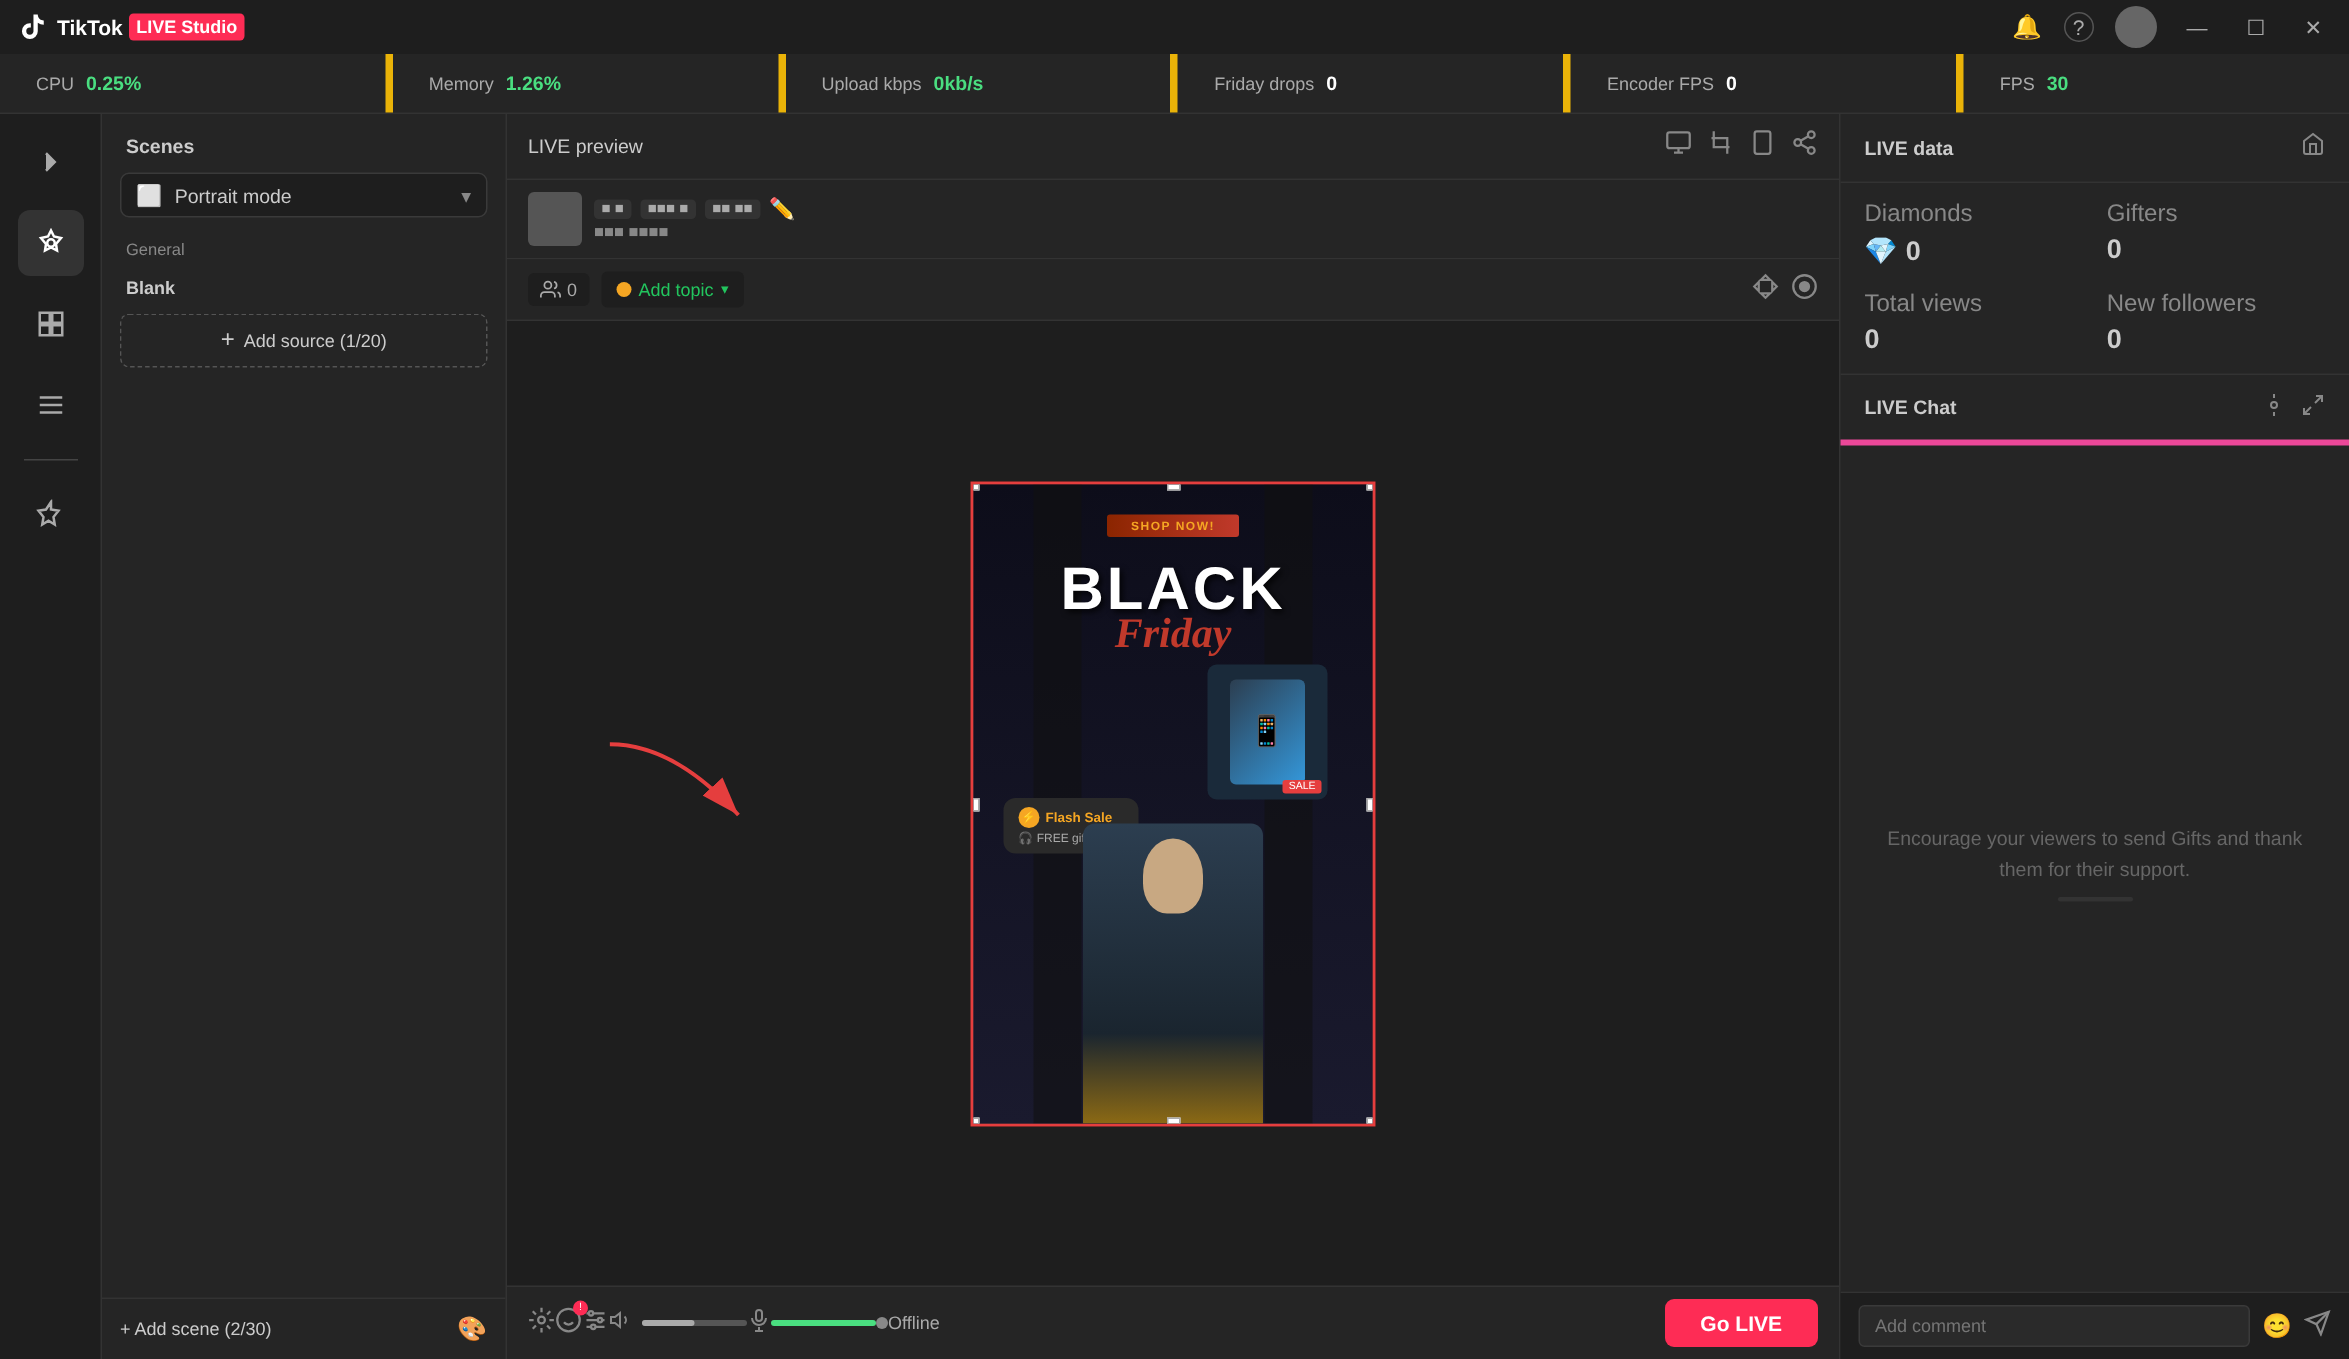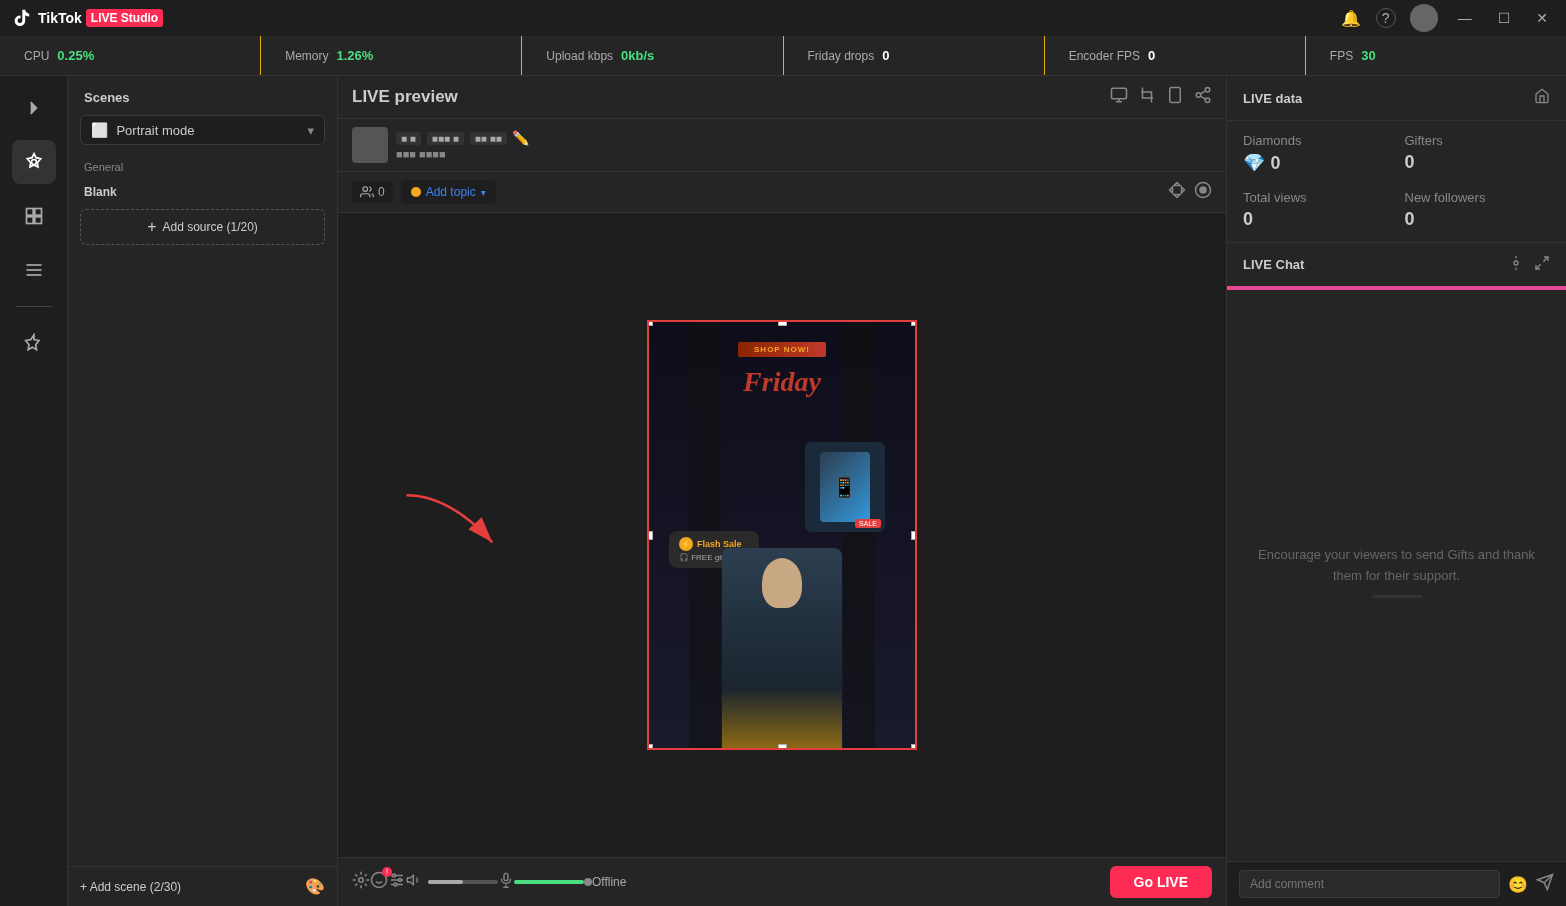--- a/index.html
+++ b/index.html
@@ -16,21 +16,21 @@
     #titlebar-right { display: flex; align-items: center; gap: 14px; }
     #titlebar-right .icon-btn { color: #aaa; font-size: 16px; cursor: pointer; background: none; border: none; }
     #user-avatar { width: 28px; height: 28px; border-radius: 50%; background: #555; overflow: hidden; display: flex; align-items: center; justify-content: center; }
     .win-btn { background: none; border: none; color: #aaa; font-size: 14px; cursor: pointer; padding: 2px 6px; }
 
     
     #statsbar {
       display: flex; align-items: center; background: #252525; height: 40px; border-bottom: 1px solid #333;
     }
     .stat-item {
-      display: flex; align-items: center; gap: 8px; padding: 0 24px; border-right: 1px solid #eab308; height: 100%;
+      display: flex; align-items: center; gap: 8px; padding: 0 24px; border-right: 5px solid #eab308; height: 100%;
       flex: 1;
     }
     .stat-label { color: #aaa; font-size: 12px; }
     .stat-value { color: #4ade80; font-size: 13px; font-weight: bold; }
 
     
     #main { display: flex; height: calc(906px - 76px); }
 
     
     #icon-sidebar {
@@ -74,37 +74,37 @@
     #scene-palette-btn { margin-left: auto; background: none; border: none; color: #888; cursor: pointer; font-size: 16px; }
 
     
     #preview-panel {
       flex: 1; background: #1e1e1e; display: flex; flex-direction: column;
     }
     #preview-header {
       display: flex; align-items: center; justify-content: space-between;
       padding: 10px 14px; border-bottom: 1px solid #333; background: #252525;
     }
-    #preview-title { font-size: 17px; color: #ccc; font-weight: 700; }
+    #preview-title { font-size: 13px; color: #ccc; font-weight: 400; }
     #preview-header-icons { display: flex; gap: 10px; }
     .preview-icon { color: #888; font-size: 16px; cursor: pointer; }
     #preview-stream-bar {
       display: flex; align-items: center; gap: 8px; padding: 8px 14px; border-bottom: 1px solid #333; background: #252525;
     }
     #stream-thumb { width: 36px; height: 36px; border-radius: 4px; background: #555; overflow: hidden; }
     #stream-info { display: flex; flex-direction: column; gap: 2px; }
     #stream-title-row { display: flex; gap: 6px; align-items: center; }
     .stream-tag { background: #333; color: #aaa; font-size: 10px; padding: 1px 5px; border-radius: 3px; }
     #stream-desc { color: #888; font-size: 11px; }
     #preview-toolbar {
       display: flex; align-items: center; gap: 8px; padding: 8px 14px; border-bottom: 1px solid #333; background: #252525;
     }
     #viewers-count { display: flex; align-items: center; gap: 4px; color: #aaa; font-size: 12px; padding: 4px 8px; background: #1e1e1e; border-radius: 4px; }
     #add-topic-btn {
-      display: flex; align-items: center; gap: 5px; background: #1e1e1e; border: none; color: #3b82f6;
+      display: flex; align-items: center; gap: 5px; background: #1e1e1e; border: none; color: #22c55e;
       padding: 5px 10px; border-radius: 4px; cursor: pointer; font-size: 12px;
     }
     #add-topic-btn .topic-dot { width: 10px; height: 10px; border-radius: 50%; background: #f5a623; display: inline-block; }
     #preview-actions-right { margin-left: auto; display: flex; gap: 8px; }
     .preview-action-btn { background: none; border: none; color: #888; font-size: 18px; cursor: pointer; }
     #preview-content {
       flex: 1; display: flex; align-items: center; justify-content: center; position: relative; padding: 20px;
     }
     #preview-canvas {
       width: 270px; height: 430px; border: 2px solid #e53e3e; position: relative; overflow: hidden;
@@ -146,21 +146,21 @@
     #live-data-header {
       display: flex; align-items: center; justify-content: space-between;
       padding: 12px 16px; border-bottom: 1px solid #333;
     }
     #live-data-title { font-size: 13px; font-weight: 600; color: #ccc; }
     #live-data-home-btn { color: #888; font-size: 16px; cursor: pointer; }
     #live-stats-grid {
       display: grid; grid-template-columns: 1fr 1fr; padding: 12px 16px; gap: 16px; border-bottom: 1px solid #333;
     }
     .live-stat { }
-    .live-stat-label { font-size: 13px; color: #888; margin-bottom: 4px; }
+    .live-stat-label { font-size: 16px; color: #888; margin-bottom: 4px; }
     .live-stat-value { font-size: 18px; font-weight: bold; color: #ccc; }
     #live-chat-section { flex: 1; display: flex; flex-direction: column; }
     #live-chat-header {
       display: flex; align-items: center; justify-content: space-between;
       padding: 12px 16px; border-bottom: 4px solid #ec4899;
     }
     #live-chat-title { font-size: 13px; font-weight: 600; color: #ccc; }
     #live-chat-icons { display: flex; gap: 10px; }
     #live-chat-body {
       flex: 1; display: flex; flex-direction: column; align-items: center; justify-content: center;
@@ -413,20 +413,21 @@
         <div id="canvas-placeholder">
 
           <div style="position:absolute;inset:0;background:linear-gradient(180deg,#0d0d1a 0%,#1a1a2e 100%);"></div>
 
           <div style="position:absolute;left:15%;top:0;bottom:0;width:12%;background:#111;opacity:0.6;"></div>
           <div style="position:absolute;right:15%;top:0;bottom:0;width:12%;background:#111;opacity:0.6;"></div>
 
           <div id="shop-now-badge" style="position:absolute;top:20px;z-index:3;background:linear-gradient(90deg,#8B2500,#c0392b);color:#f5a623;font-size:8px;font-weight:bold;padding:3px 16px;border-radius:2px;letter-spacing:1px;">SHOP NOW!</div>
 
           <div style="position:absolute;top:50px;z-index:3;text-align:center;">
+            <div style="color:#fff;font-size:40px;font-weight:900;letter-spacing:2px;line-height:1;text-shadow:2px 2px 4px rgba(0,0,0,0.8);">BLACK</div>
             <div style="color:#c0392b;font-size:28px;font-style:italic;font-weight:bold;font-family:serif;margin-top:-6px;">Friday</div>
           </div>
 
           <div style="position:absolute;top:120px;right:30px;width:80px;height:90px;background:#1a2a3a;border-radius:6px;overflow:hidden;z-index:2;display:flex;align-items:center;justify-content:center;">
             <div style="width:50px;height:70px;background:linear-gradient(135deg,#2c3e50,#3498db);border-radius:4px;display:flex;align-items:center;justify-content:center;">
               <span style="color:#7fc3e8;font-size:20px;">📱</span>
             </div>
             <div style="position:absolute;bottom:4px;right:4px;background:#e53e3e;color:#fff;font-size:7px;padding:1px 4px;border-radius:2px;">SALE</div>
           </div>
 

